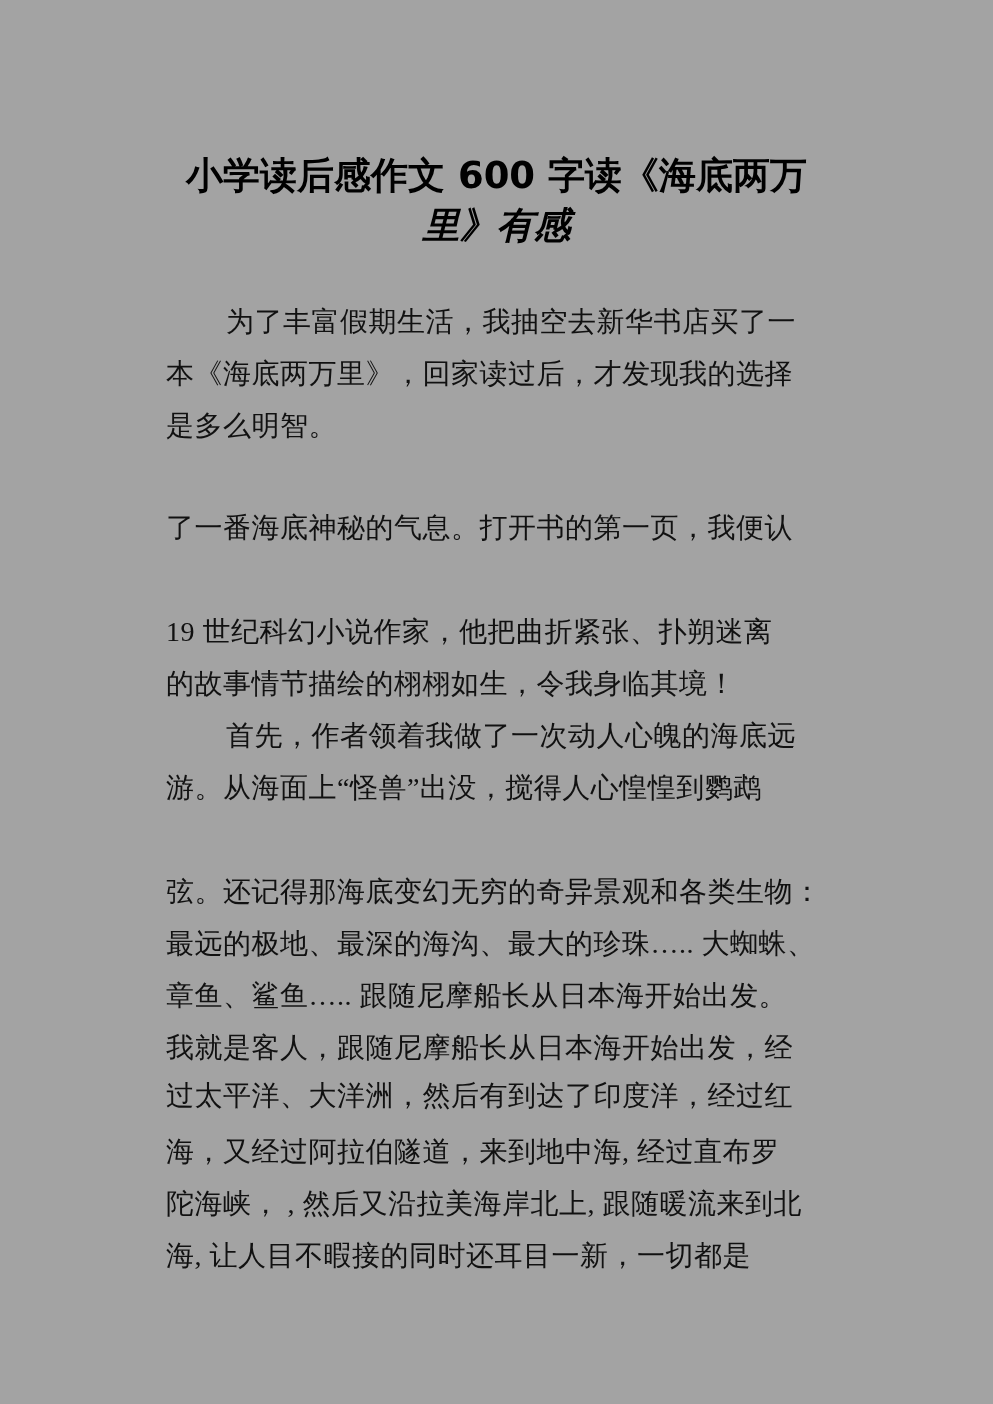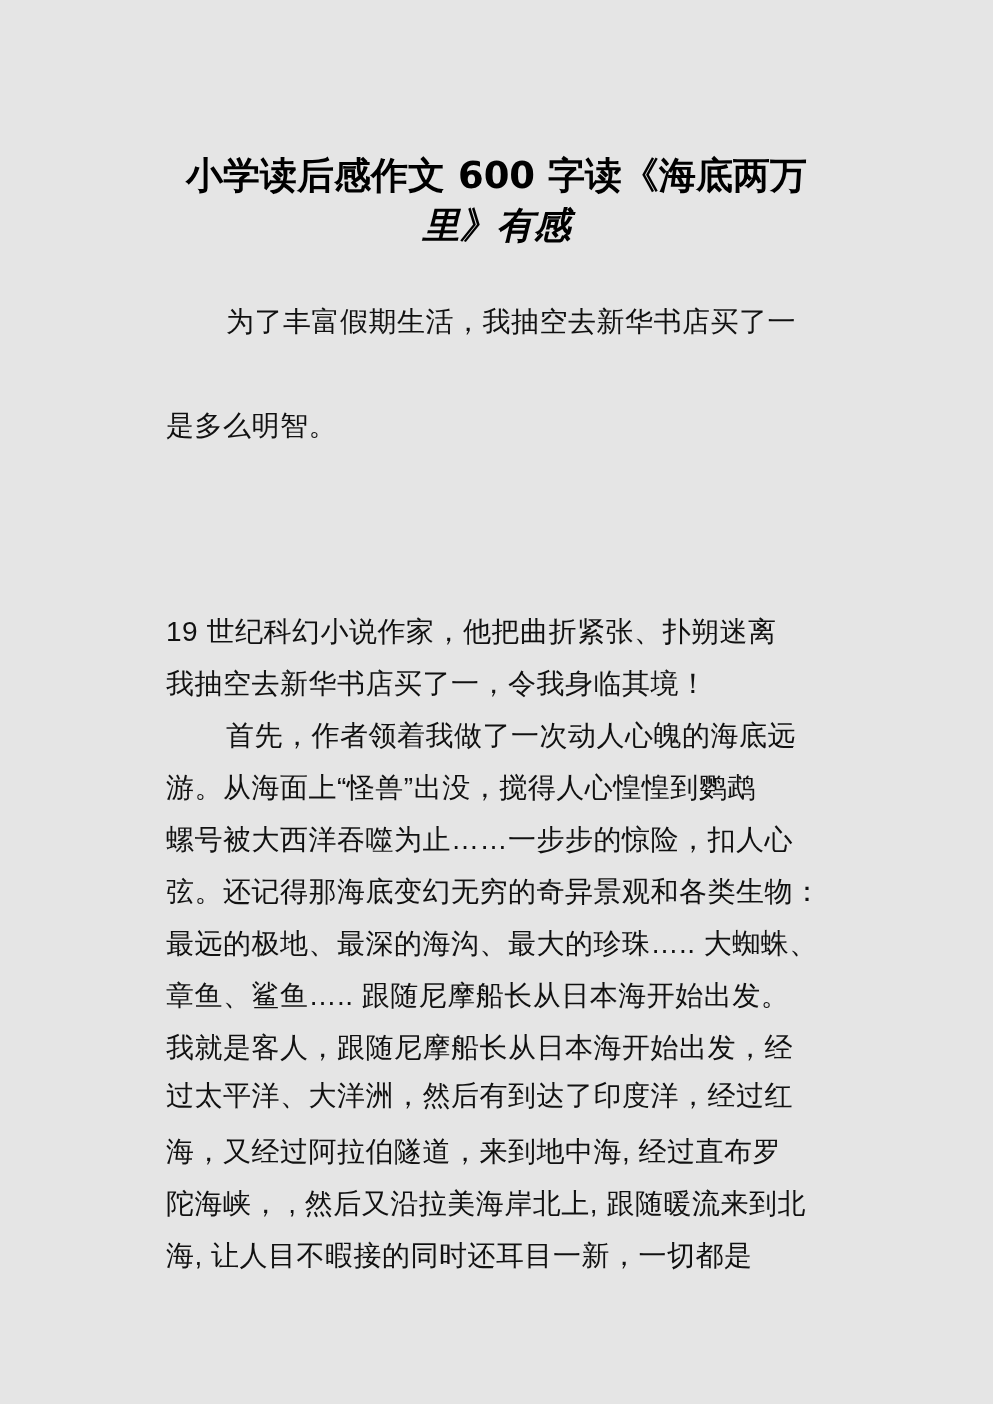--- a/index.html
+++ b/index.html
@@ -12,67 +12,68 @@
     height: 1404px;
     position: relative;
     overflow: hidden;
     color: #111111;
   }
   .page {
     position: absolute;
     left: 0; top: 0;
     width: 993px;
     height: 1404px;
-    background: #e5e5e5;
+    background: #a3a3a3;
   }
   .title {
     position: absolute;
     left: 0;
     width: 993px;
     text-align: center;
     font-family: "DejaVu Sans", sans-serif;
     font-weight: bold;
     font-size: 37px;
     line-height: 52px;
     letter-spacing: 0px;
     color: #000000;
     white-space: nowrap;
   }
   .title-line-1 { top: 125px; }
   .title-line-2 { top: 175px; font-style: italic; }
 
   .body-line {
     position: absolute;
     left: 166px;
-    font-family: Liberation Sans, sans-serif;
+    font-family: Liberation Serif, serif;
     font-size: 28px;
     line-height: 40px;
     color: #111111;
     white-space: nowrap;
     letter-spacing: 0.5px;
   }
   .indent { left: 226px; }
 </style>
 </head>
 <body>
 
 <div class="page">
 
   <h1 class="title title-line-1">小学读后感作文 600 字读《海底两万</h1>
   <h1 class="title title-line-2">里》有感</h1>
 
   <div class="body-line indent" style="top:302px">为了丰富假期生活，我抽空去新华书店买了一</div>
+  <div class="body-line" style="top:354px">本《海底两万里》，回家读过后，才发现我的选择</div>
   <div class="body-line" style="top:406px">是多么明智。</div>
 
+  <div class="body-line" style="top:508px">了一番海底神秘的气息。打开书的第一页，我便认</div>
   <div class="body-line" style="top:612px">19 世纪科幻小说作家，他把曲折紧张、扑朔迷离</div>
-  <div class="body-line" style="top:664px">我抽空去新华书店买了一，令我身临其境！</div>
+  <div class="body-line" style="top:664px">的故事情节描绘的栩栩如生，令我身临其境！</div>
 
   <div class="body-line indent" style="top:716px">首先，作者领着我做了一次动人心魄的海底远</div>
   <div class="body-line" style="top:768px">游。从海面上“怪兽”出没，搅得人心惶惶到鹦鹉</div>
-  <div class="body-line" style="top:820px">螺号被大西洋吞噬为止……一步步的惊险，扣人心</div>
   <div class="body-line" style="top:872px">弦。还记得那海底变幻无穷的奇异景观和各类生物：</div>
   <div class="body-line" style="top:924px">最远的极地、最深的海沟、最大的珍珠….. 大蜘蛛、</div>
   <div class="body-line" style="top:976px">章鱼、鲨鱼….. 跟随尼摩船长从日本海开始出发。</div>
   <div class="body-line" style="top:1028px">我就是客人，跟随尼摩船长从日本海开始出发，经</div>
   <div class="body-line" style="top:1076px">过太平洋、大洋洲，然后有到达了印度洋，经过红</div>
   <div class="body-line" style="top:1132px">海，又经过阿拉伯隧道，来到地中海, 经过直布罗</div>
   <div class="body-line" style="top:1184px">陀海峡， , 然后又沿拉美海岸北上, 跟随暖流来到北</div>
   <div class="body-line" style="top:1236px">海, 让人目不暇接的同时还耳目一新，一切都是</div>
 
 </div>

